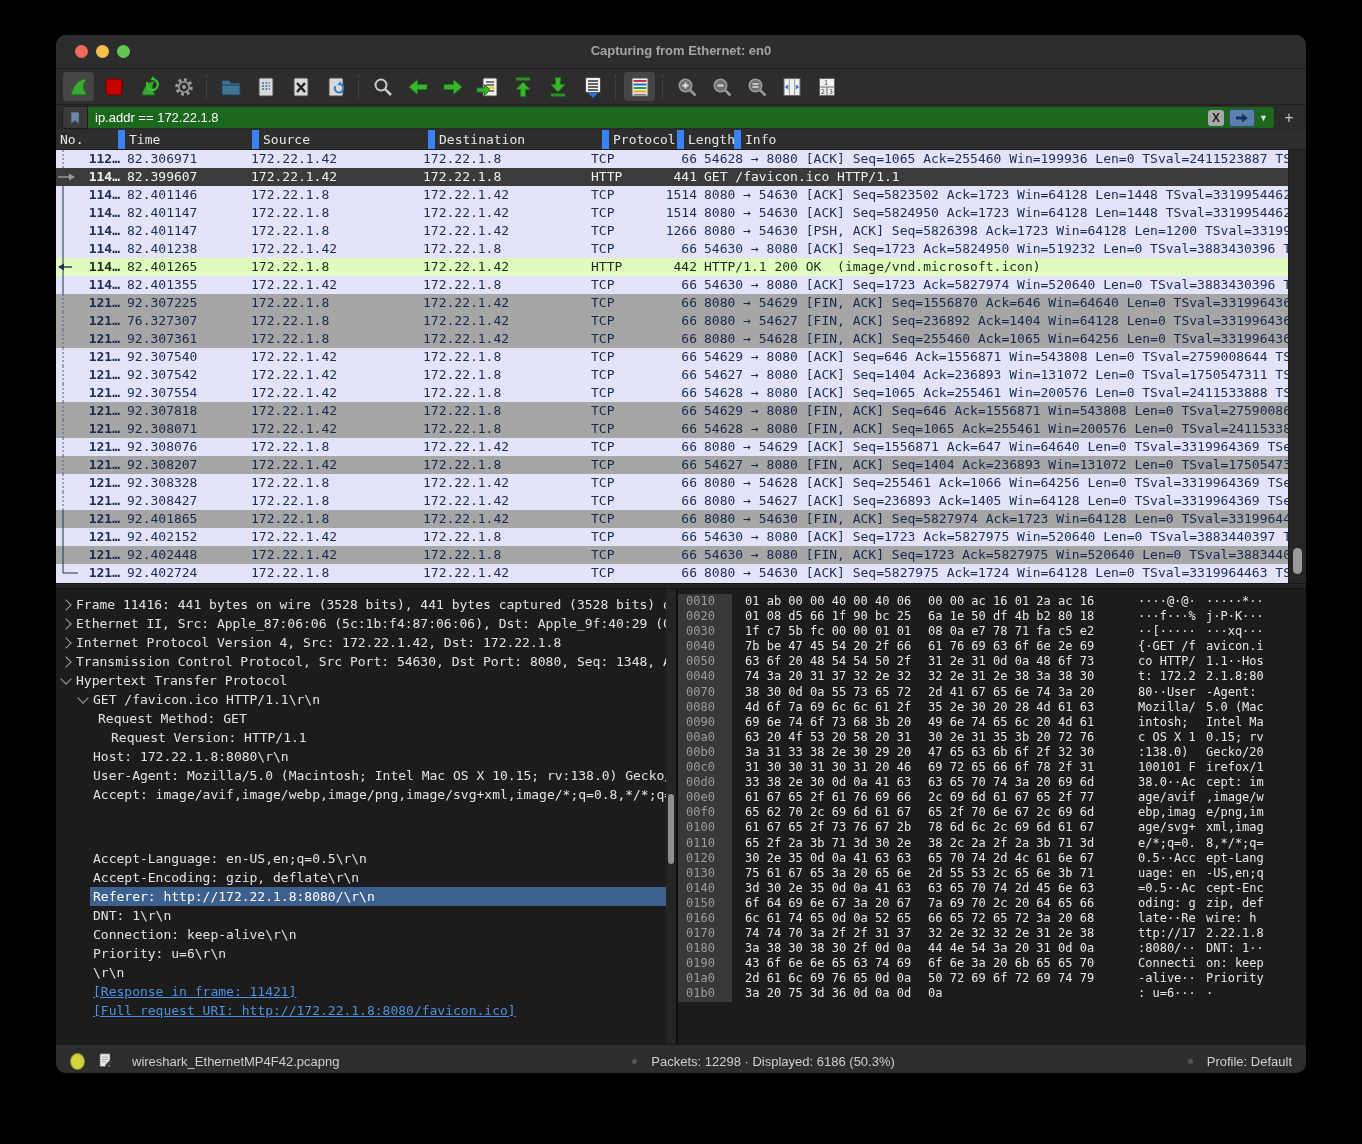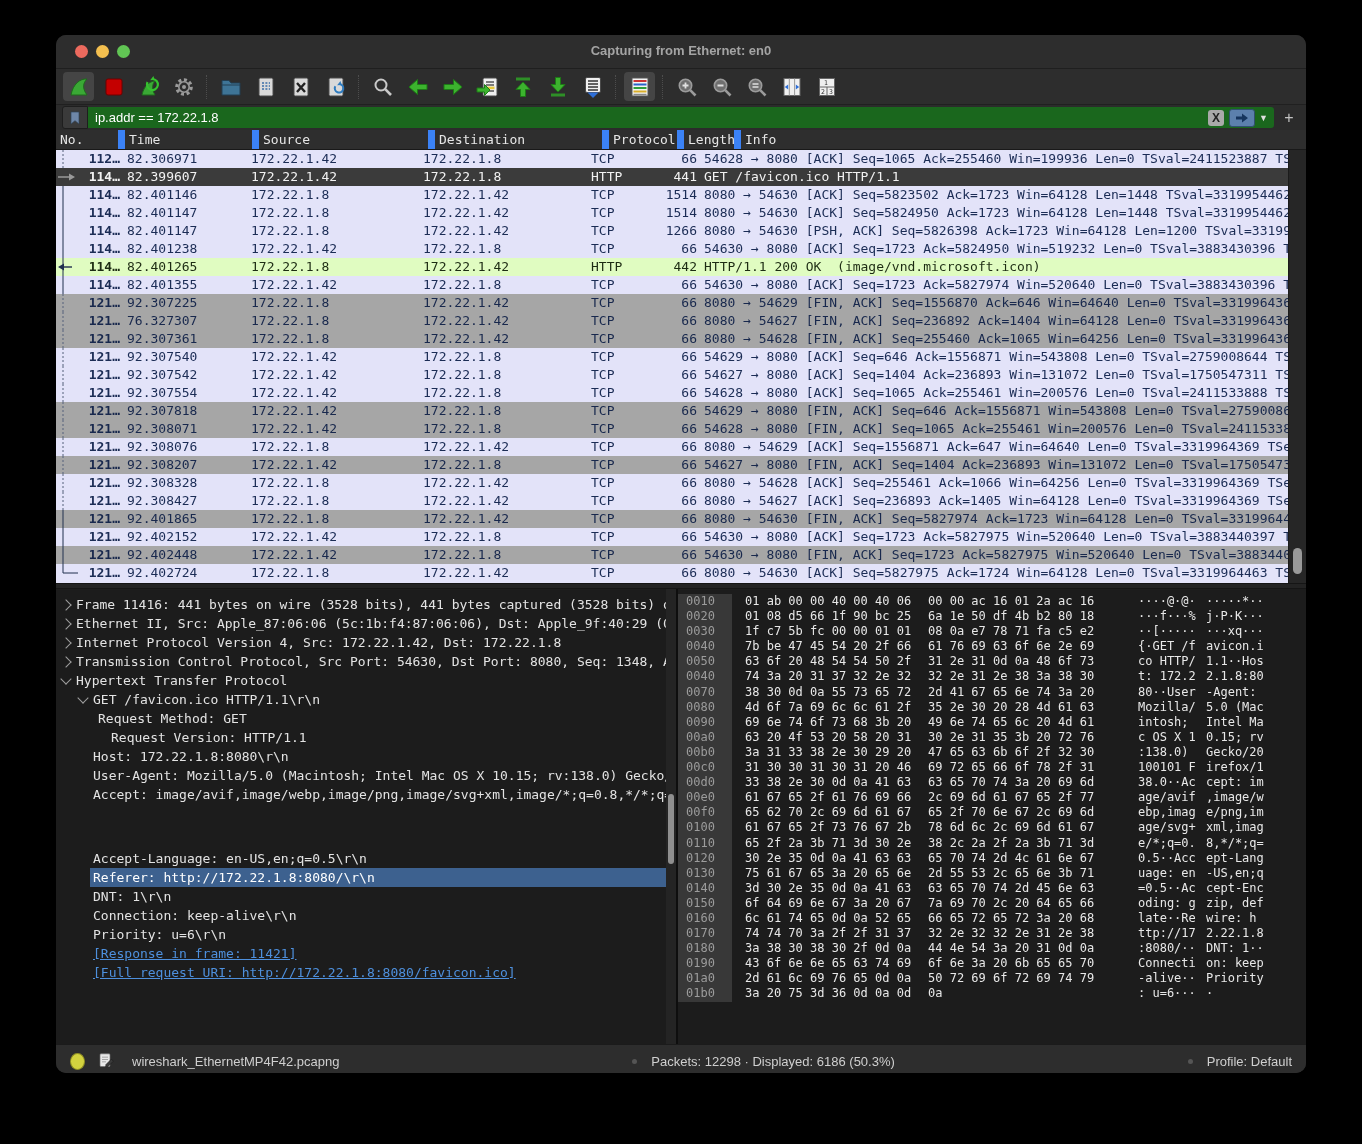--- a/index.html
+++ b/index.html
@@ -411,24 +411,26 @@
         <div class="dline" style="padding-left: 20px;"><span class="chev closed" style="left: 6px;"></span><span class="txt">Internet Protocol Version 4, Src: 172.22.1.42, Dst: 172.22.1.8</span></div>
         <div class="dline" style="padding-left: 20px;"><span class="chev closed" style="left: 6px;"></span><span class="txt">Transmission Control Protocol, Src Port: 54630, Dst Port: 8080, Seq: 1348, A</span></div>
         <div class="dline" style="padding-left: 20px;"><span class="chev open" style="left: 6px;"></span><span class="txt">Hypertext Transfer Protocol</span></div>
         <div class="dline" style="padding-left: 37px;"><span class="chev open" style="left: 23px;"></span><span class="txt">GET /favicon.ico HTTP/1.1\r\n</span></div>
         <div class="dline" style="padding-left: 42px;"><span class="txt">Request Method: GET</span></div>
         <div class="dline" style="padding-left: 55px;"><span class="txt">Request Version: HTTP/1.1</span></div>
         <div class="dline" style="padding-left: 37px;"><span class="txt">Host: 172.22.1.8:8080\r\n</span></div>
         <div class="dline" style="padding-left: 37px;"><span class="txt">User-Agent: Mozilla/5.0 (Macintosh; Intel Mac OS X 10.15; rv:138.0) Gecko/</span></div>
         <div class="dline" style="padding-left: 37px;"><span class="txt">Accept: image/avif,image/webp,image/png,image/svg+xml,image/*;q=0.8,*/*;q=</span></div>
         <div class="dline" style="padding-left: 37px; margin-top: 45px;"><span class="txt">Accept-Language: en-US,en;q=0.5\r\n</span></div>
+        <div class="dline" style="padding-left: 37px;"><span class="txt">Accept-Encoding: gzip, deflate\r\n</span></div>
         <div class="dline sel" style="padding-left: 37px;"><span class="txt">Referer: http://172.22.1.8:8080/\r\n</span></div>
         <div class="dline" style="padding-left: 37px;"><span class="txt">DNT: 1\r\n</span></div>
         <div class="dline" style="padding-left: 37px;"><span class="txt">Connection: keep-alive\r\n</span></div>
         <div class="dline" style="padding-left: 37px;"><span class="txt">Priority: u=6\r\n</span></div>
+        <div class="dline" style="padding-left: 37px;"><span class="txt">\r\n</span></div>
         <div class="dline link" style="padding-left: 37px;"><span class="txt">[Response in frame: 11421]</span></div>
         <div class="dline link" style="padding-left: 37px;"><span class="txt">[Full request URI: http://172.22.1.8:8080/favicon.ico]</span></div>
         <div class="dscroll">
           <div class="dthumb"></div>
         </div>
       </div>
     <div class="vsplit"></div>
     <div class="hexpane" id="hexpane">
         <div class="hexrow"><span class="off">0010</span><span class="hx">01 ab 00 00 40 00 40 06</span><span class="hx hx2">00 00 ac 16 01 2a ac 16</span><span class="as">····@·@·</span><span class="as as2">·····*··</span></div>
         <div class="hexrow"><span class="off">0020</span><span class="hx">01 08 d5 66 1f 90 bc 25</span><span class="hx hx2">6a 1e 50 df 4b b2 80 18</span><span class="as">···f···%</span><span class="as as2">j·P·K···</span></div>

